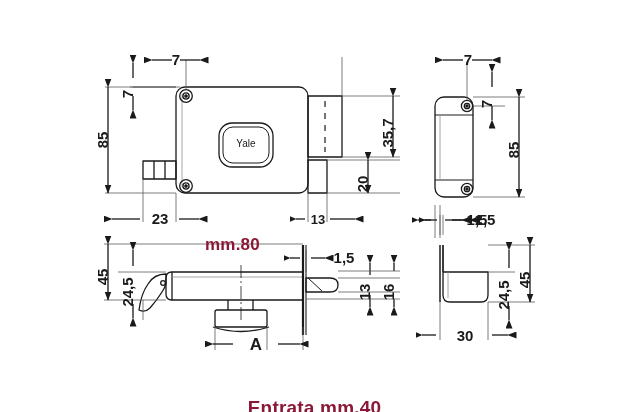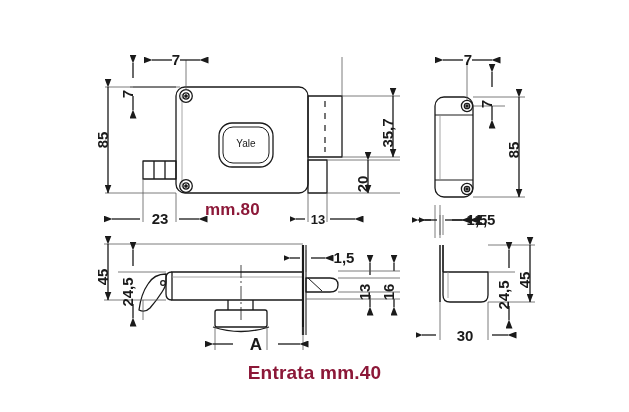--- a/index.html
+++ b/index.html
@@ -20,20 +20,21 @@
   #sheet svg {
     position: absolute;
     left: 0;
     top: 0;
   }
   .cap {
     position: absolute;
     font-weight: bold;
     letter-spacing: 0.2px;
     white-space: nowrap;
+    margin-top: 35px;
   }
   #title-entrata {
     left: 0;
     width: 629px;
     text-align: center;
     top: 362px;
     font-size: 19px;
   }
   #title-mm80 {
     left: 205px;

